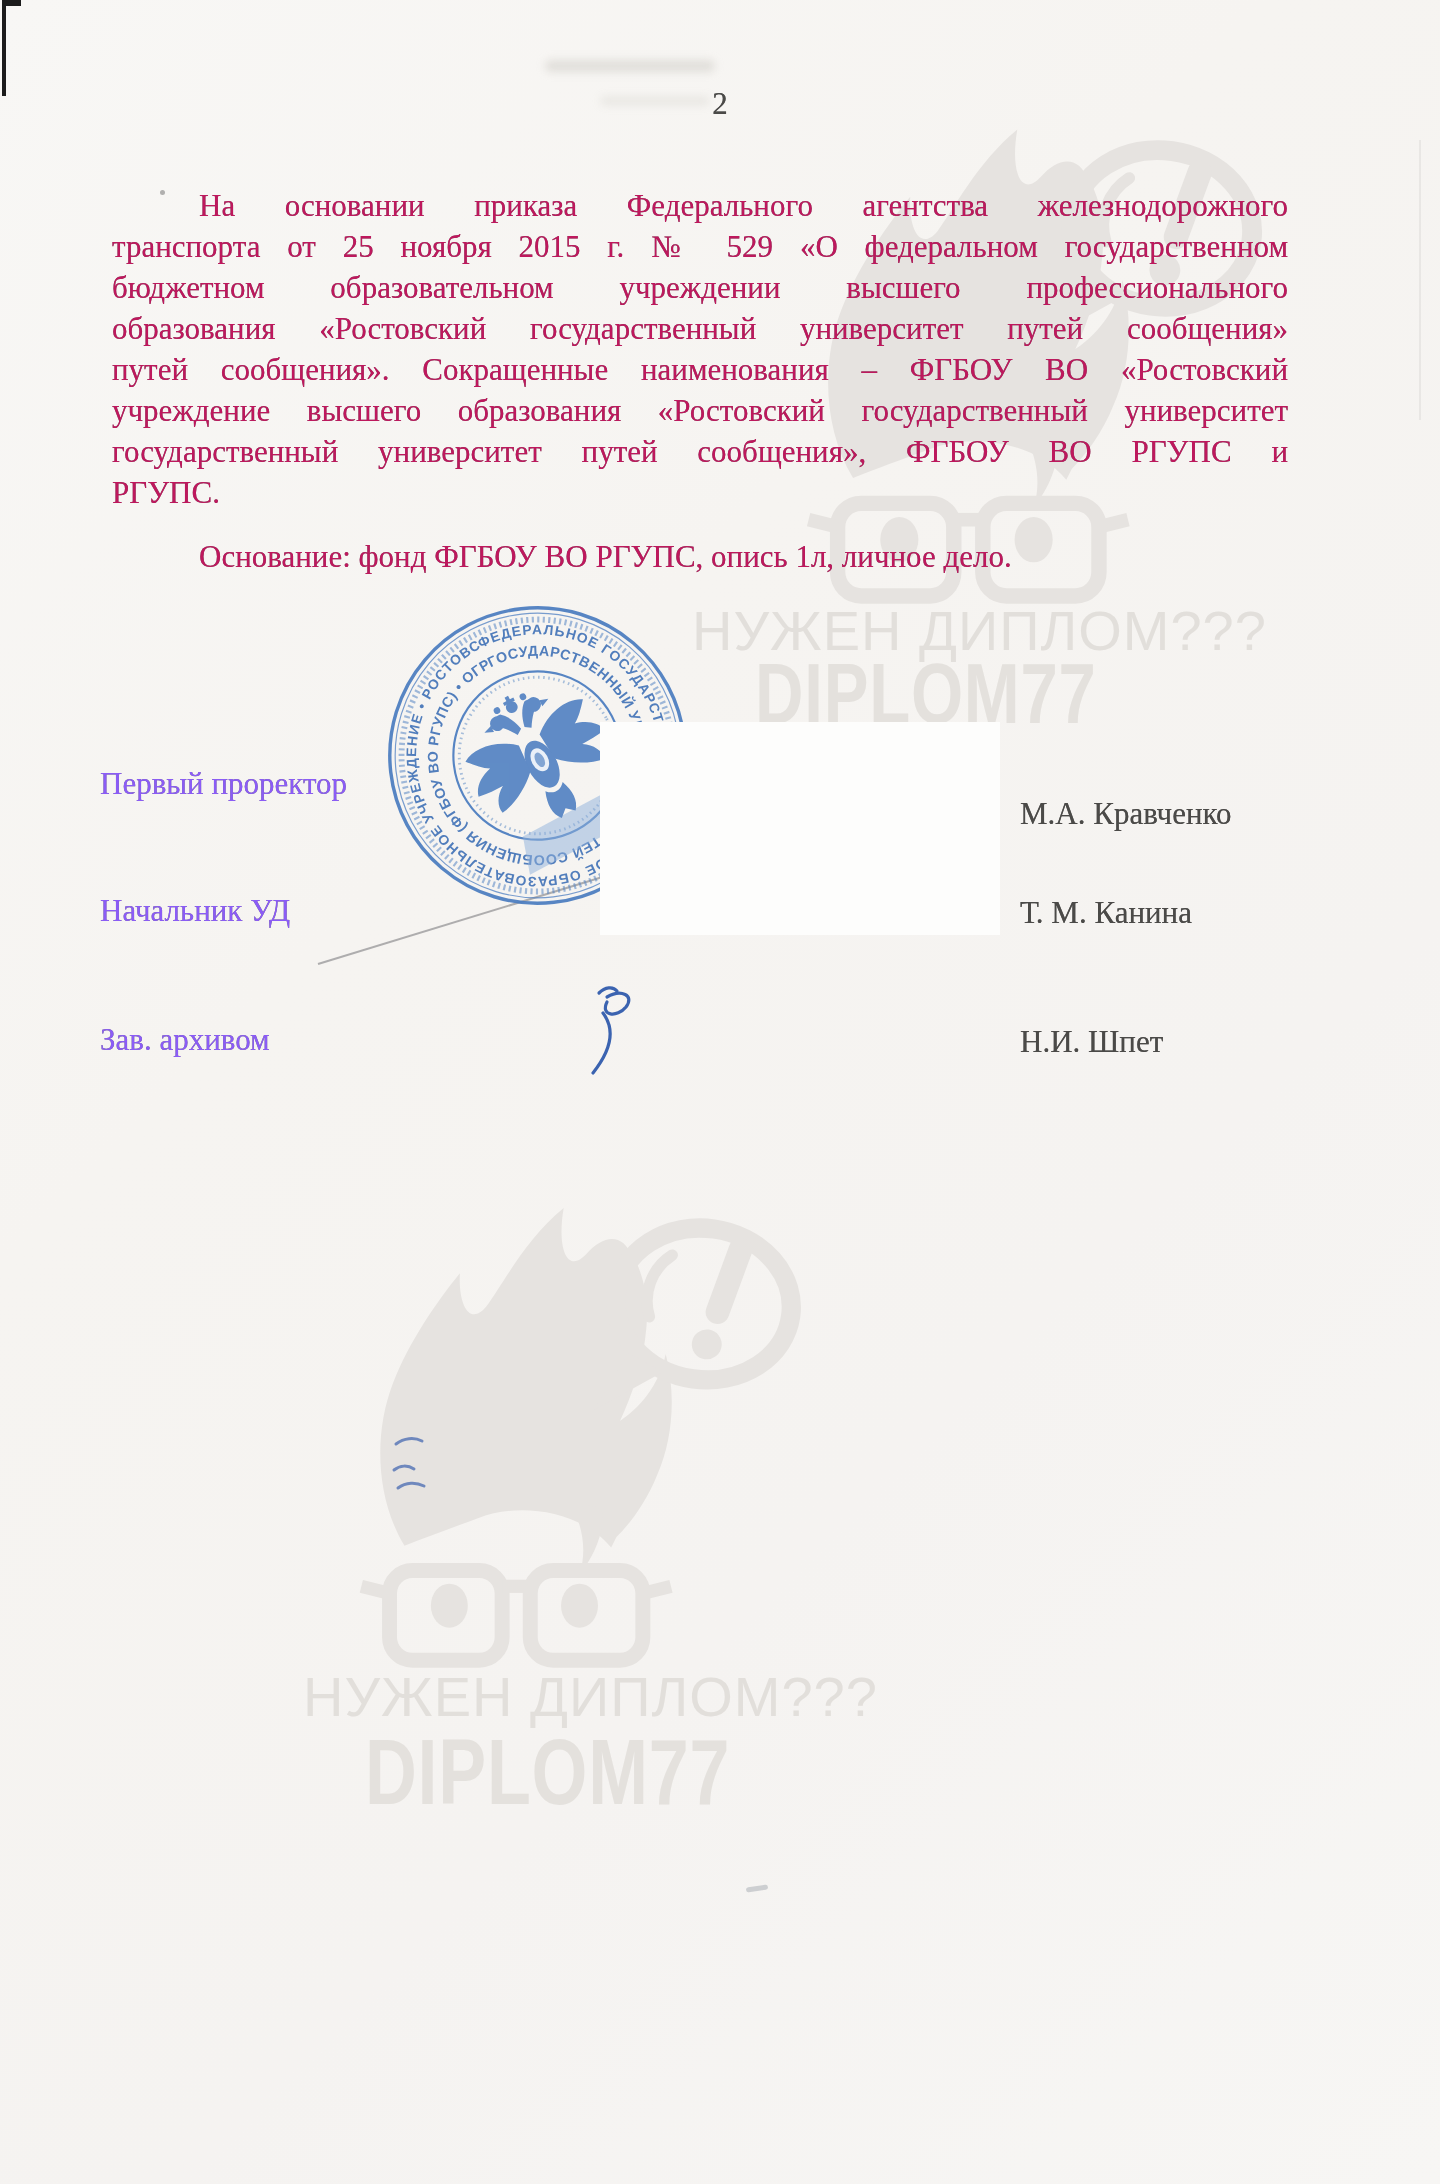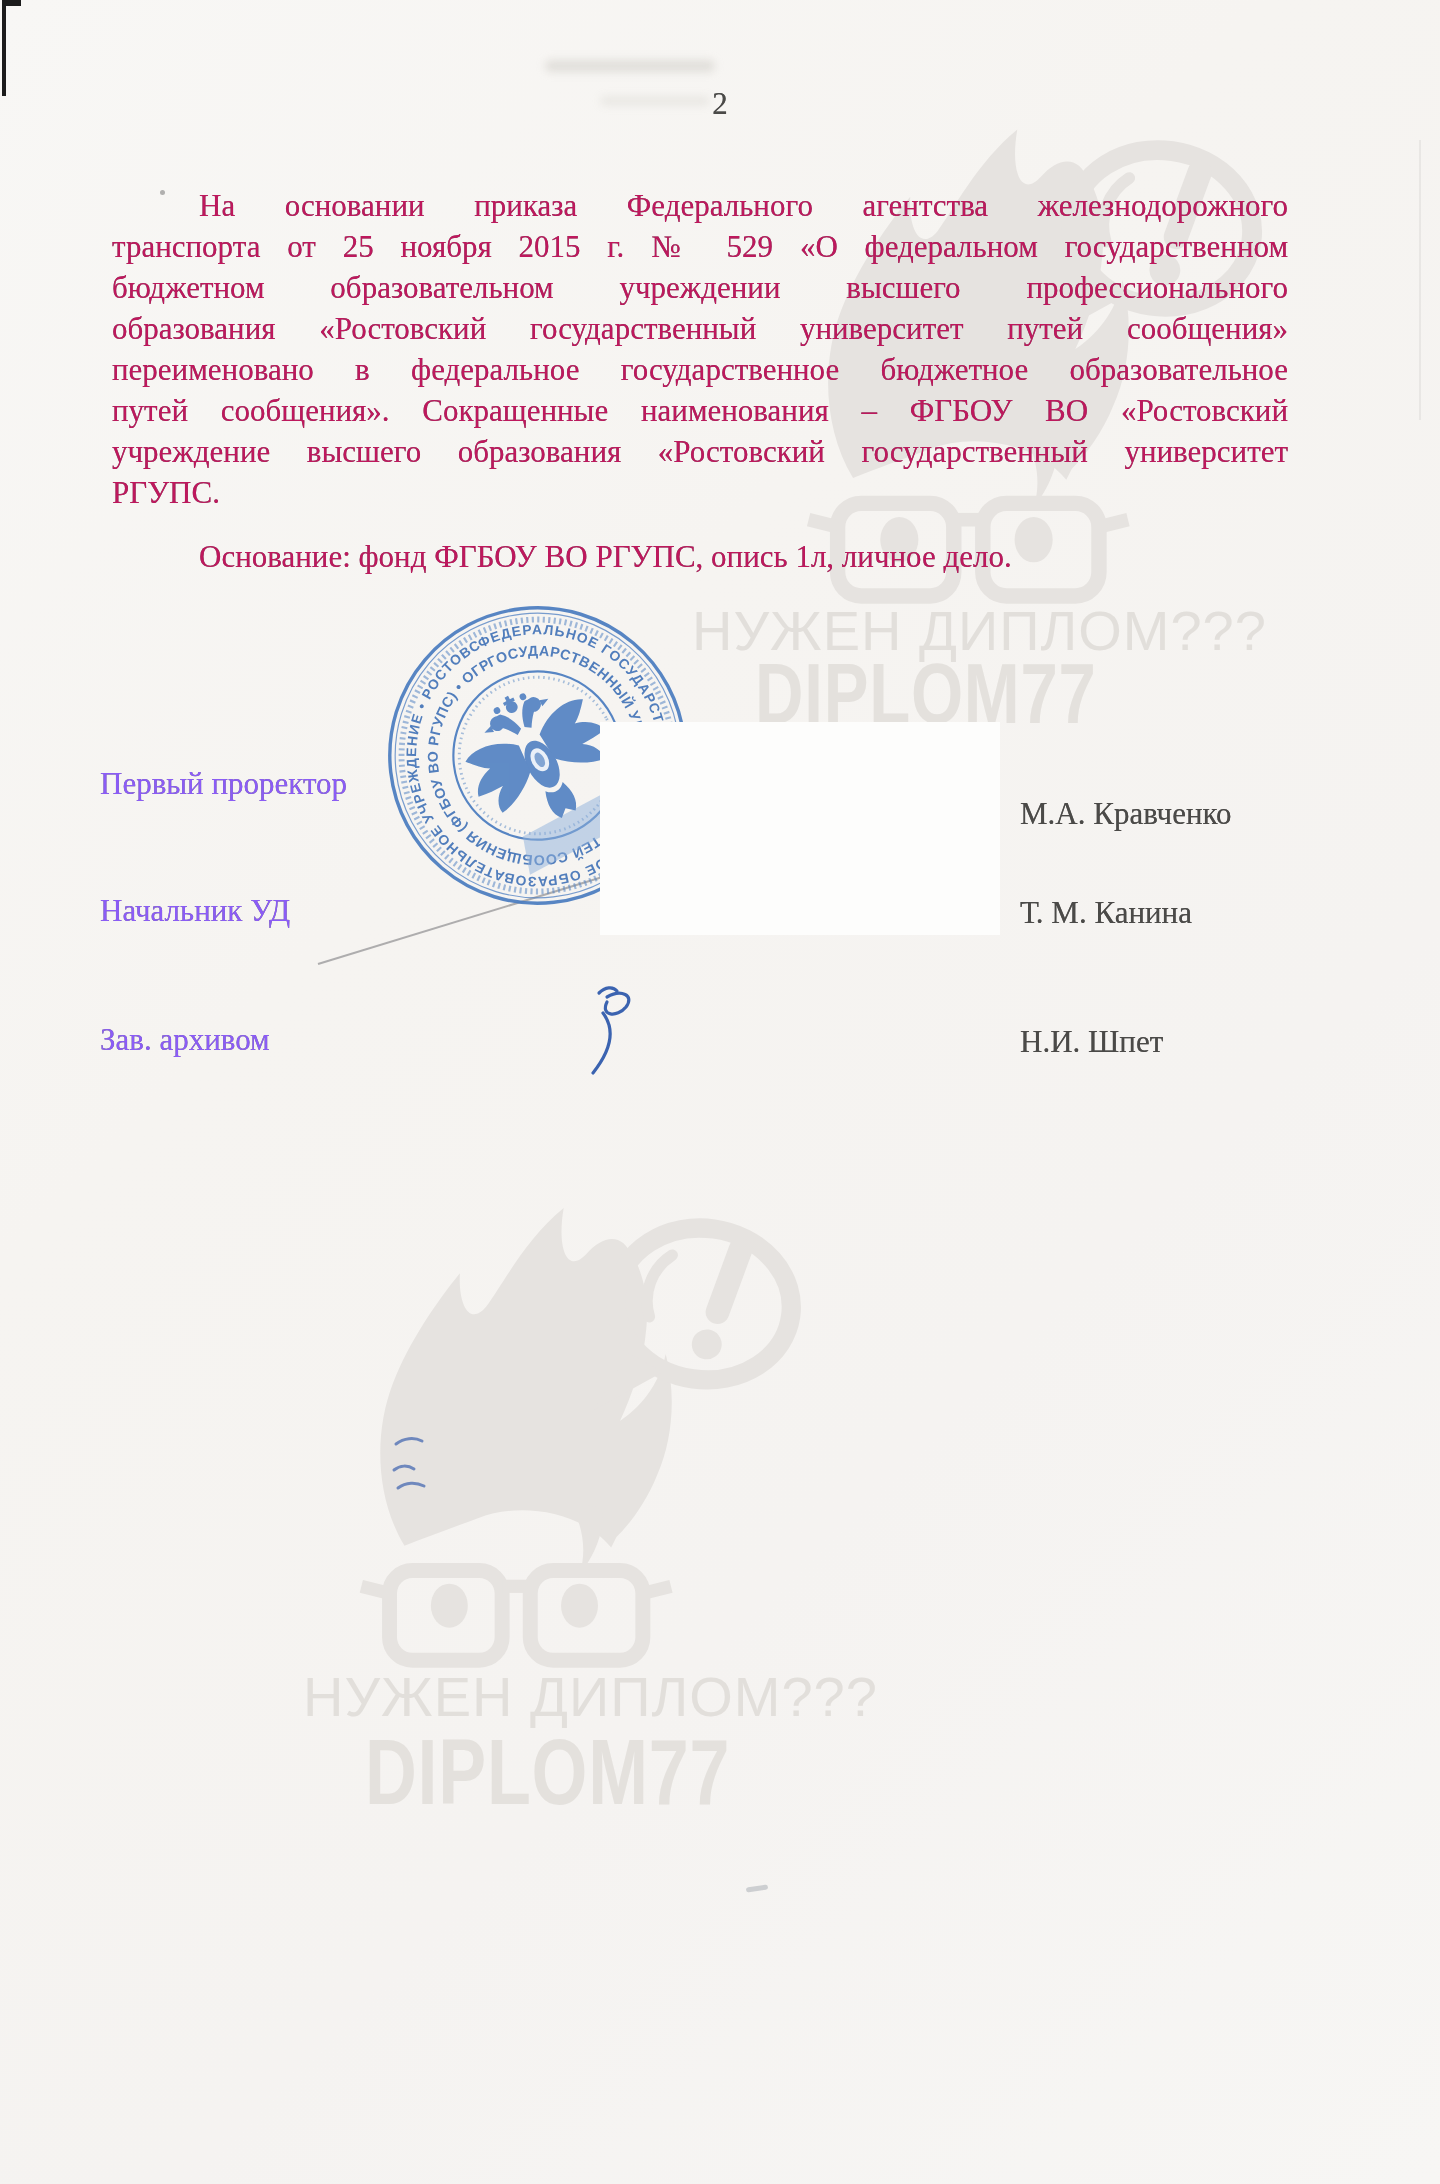--- a/index.html
+++ b/index.html
@@ -166,23 +166,23 @@
 
 <div class="abs white-patch"></div>
 
 <div class="abs page-number">2</div>
 
 <div class="abs paragraph">
   <div class="pline first">На основании приказа Федерального агентства железнодорожного</div>
   <div class="pline">транспорта от 25 ноября 2015 г. № 529 «О федеральном государственном</div>
   <div class="pline">бюджетном образовательном учреждении высшего профессионального</div>
   <div class="pline">образования «Ростовский государственный университет путей сообщения»</div>
-  <div class="pline">переименовано в федеральное государственное бюджетное образовательное</div>
   <div class="pline">путей сообщения». Сокращенные наименования – ФГБОУ ВО «Ростовский</div>
   <div class="pline">учреждение высшего образования «Ростовский государственный университет</div>
+  <div class="pline">государственный университет путей сообщения», ФГБОУ ВО РГУПС и</div>
   <div class="pline last">РГУПС.</div>
   <div class="basis">Основание: фонд ФГБОУ ВО РГУПС, опись 1л, личное дело.</div>
 </div>
 
 <div class="abs sig-title" style="top:766px;">Первый проректор</div>
 <div class="abs sig-name" style="top:768px;margin-top:28px;">М.А. Кравченко</div>
 
 <div class="abs sig-title" style="top:893px;">Начальник УД</div>
 <div class="abs sig-name" style="top:895px;">Т. М. Канина</div>
 

